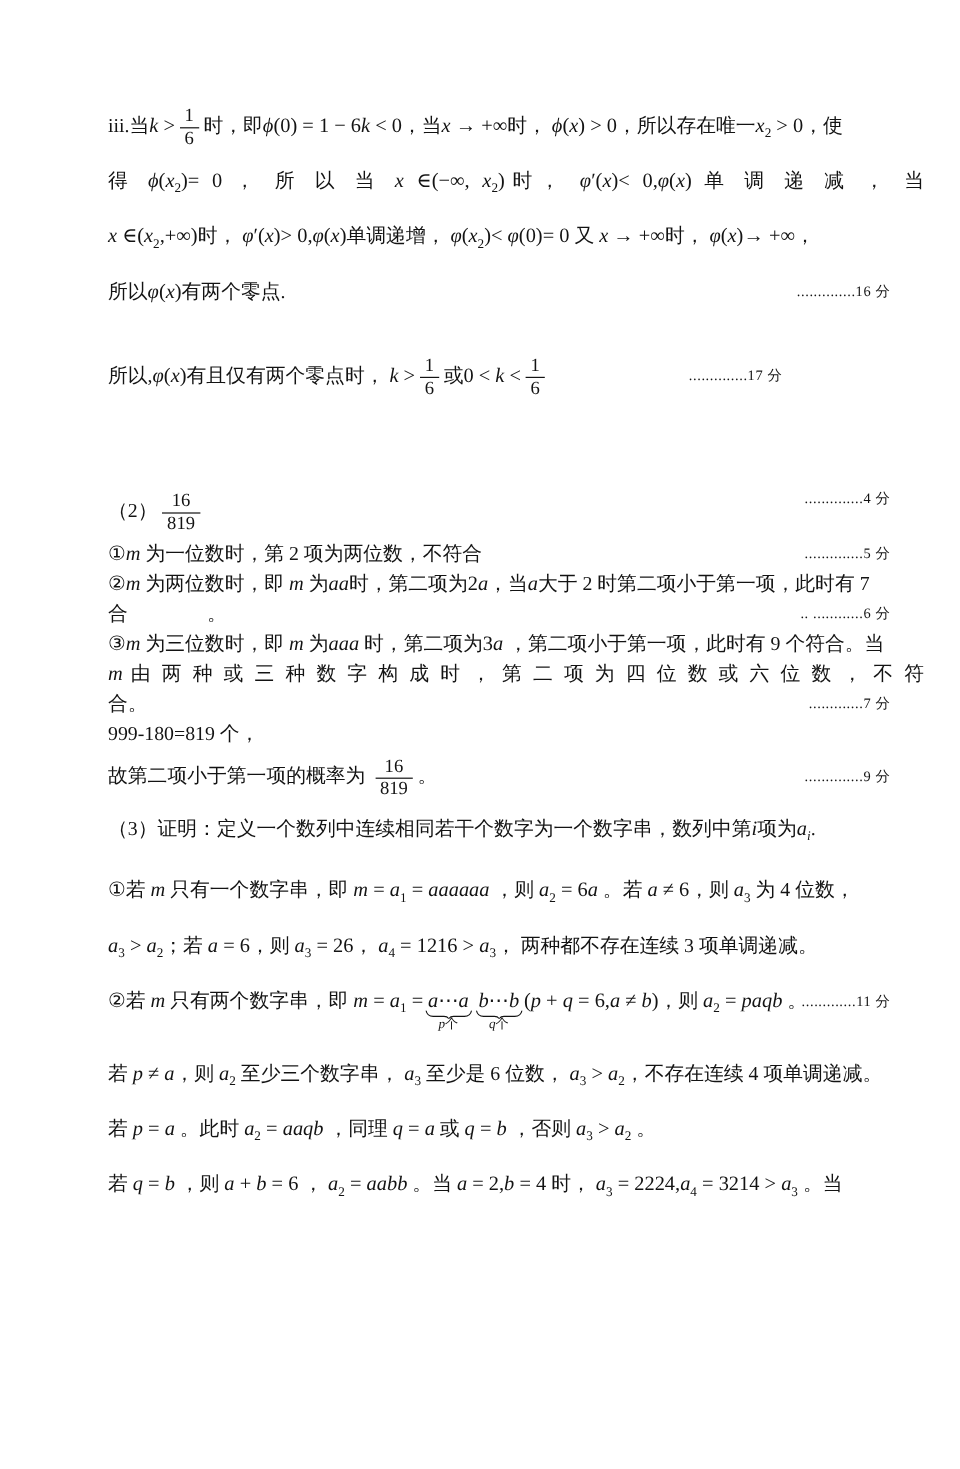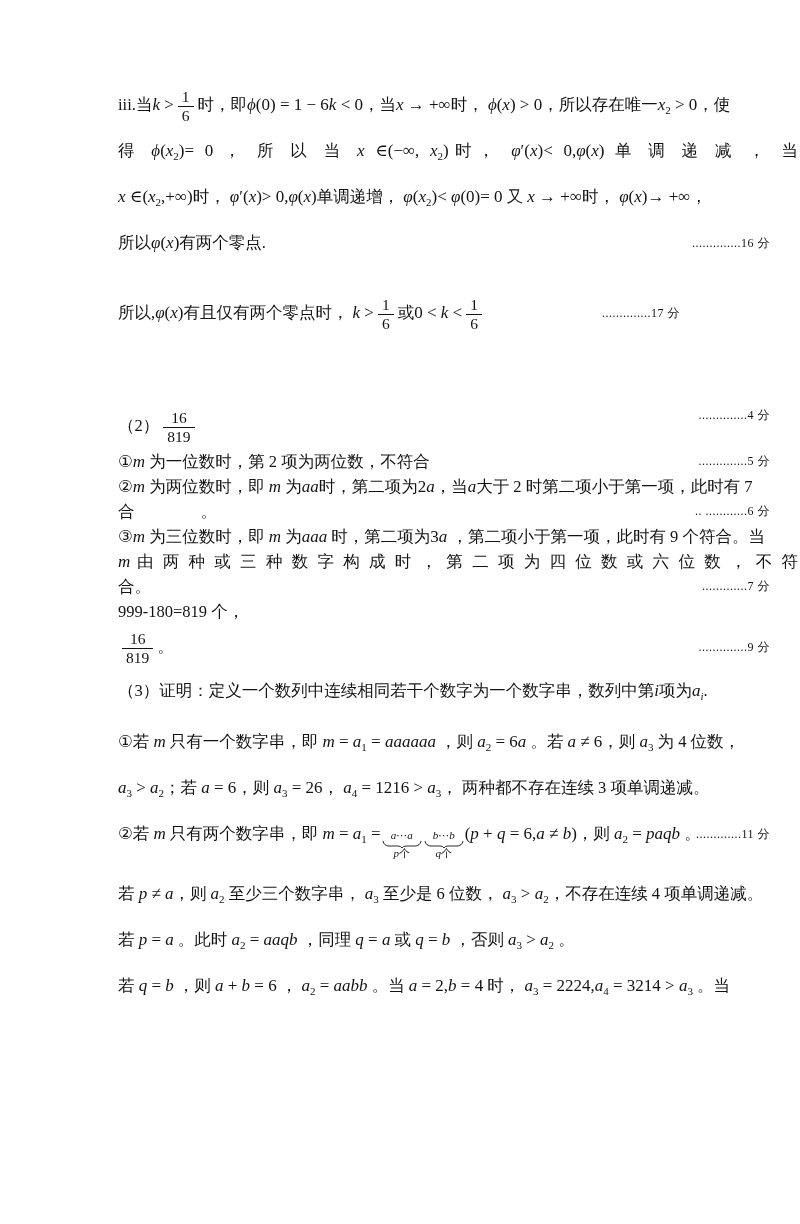--- a/index.html
+++ b/index.html
@@ -1,37 +1,37 @@
 <!DOCTYPE html>
 <html><head>
 <meta charset="utf-8">
 <style>
   html,body{margin:0;padding:0;background:#ffffff;}
   body{width:800px;min-height:1224px;color:#131313;
        font-family:"Liberation Serif","DejaVu Serif","DejaVu Sans",serif;}
-  #doc{width:680px;padding:82px 0 0 90px;margin-left:28px;}
+  #doc{width:680px;padding:82px 0 0 90px;}
   .line{font-size:16.5px;white-space:nowrap;}
   .wide{line-height:46px;}
   .tight{line-height:25px;}
   .fracline{line-height:46px;}
   .just{text-align:justify;text-align-last:justify;white-space:normal;}
   .mt24{margin-top:24px}.mt67{margin-top:67px}.mt8{margin-top:8px}
   .mt16{margin-top:16px}.mt12{margin-top:12px}
   .m{font-size:17px;}
   .m i, .ub-t i, .ub-l i{font-style:italic;}
   sub{font-size:11px;line-height:0;}
   .frac{display:inline-block;vertical-align:middle;text-align:center;
         line-height:1.15;font-size:15.5px;margin:0 4px;}
   .frac .num{display:block;padding:0 4px;}
   .frac .den{display:block;border-top:1px solid #131313;padding:0 4px;}
   .score{float:right;padding-right:28px;font-size:12px;letter-spacing:0.5px;}
   .score-in{padding-right:118px;}
   .ub{display:inline-flex;flex-direction:column;align-items:center;
       margin:0 1px;line-height:1.05;vertical-align:baseline;}
-  .ub-t{font-size:11px;}
+  .ub-t{font-size:17px;}
   .ub-svg{margin-top:-1px;display:block;}
   .ub-l{font-size:11px;}
 </style>
 </head>
 <body>
 
 <main id="doc">
   <div>
       <div class="line wide"><span class="t">iii.当</span><span class="m"><i>k</i> &gt;</span><span class="frac"><span class="num">1</span><span class="den">6</span></span><span class="t">时，即</span><span class="m"><i>ϕ</i>(0) = 1 − 6<i>k</i> &lt; 0</span><span class="t">，当</span><span class="m"><i>x</i> → +∞</span><span class="t">时， </span><span class="m"><i>ϕ</i>(<i>x</i>) &gt; 0</span><span class="t">，所以存在唯一</span><span class="m"><i>x</i><sub>2</sub> &gt; 0</span><span class="t">，使</span></div>
       <div class="line wide just"><span class="t">得 </span><span class="m"><i>ϕ</i>(<i>x</i><sub>2</sub>)= 0</span><span class="t"> ， 所 以 当 </span><span class="m"><i>x</i> ∈(−∞, <i>x</i><sub>2</sub>)</span><span class="t">时， </span><span class="m"><i>φ</i>′(<i>x</i>)&lt; 0,<i>φ</i>(<i>x</i>)</span><span class="t"> 单 调 递 减 ， 当</span></div>
@@ -40,21 +40,21 @@
       <div class="line fracline mt24"><span class="score score-in">..............17 分</span><span class="t">所以,</span><span class="m"><i>φ</i>(<i>x</i>)</span><span class="t">有且仅有两个零点时， </span><span class="m"><i>k</i> &gt;</span><span class="frac"><span class="num">1</span><span class="den">6</span></span><span class="t">或</span><span class="m">0 &lt; <i>k</i> &lt;</span><span class="frac"><span class="num">1</span><span class="den">6</span></span></div>
       <div class="line tight mt67"><span class="score">..............4 分</span></div>
       <div class="line fracline"><span class="t">（2）</span><span class="frac"><span class="num">16</span><span class="den">819</span></span></div>
       <div class="line tight"><span class="score">..............5 分</span><span class="t">①</span><span class="m"><i>m</i></span><span class="t"> 为一位数时，第 2 项为两位数，不符合</span></div>
       <div class="line tight"><span class="t">②</span><span class="m"><i>m</i></span><span class="t"> 为两位数时，即 </span><span class="m"><i>m</i></span><span class="t"> 为</span><span class="m"><i>a</i><i>a</i></span><span class="t">时，第二项为</span><span class="m">2<i>a</i></span><span class="t">，当</span><span class="m"><i>a</i></span><span class="t">大于 2 时第二项小于第一项，此时有 7</span></div>
       <div class="line tight"><span class="score">.. ............6 分</span><span class="t">合　　　　。</span></div>
       <div class="line tight"><span class="t">③</span><span class="m"><i>m</i></span><span class="t"> 为三位数时，即 </span><span class="m"><i>m</i></span><span class="t"> 为</span><span class="m"><i>a</i><i>a</i><i>a</i></span><span class="t"> 时，第二项为</span><span class="m">3<i>a</i></span><span class="t"> ，第二项小于第一项，此时有 9 个符合。当</span></div>
       <div class="line tight just"><span class="m"><i>m</i></span><span class="t"> 由 两 种 或 三 种 数 字 构 成 时 ， 第 二 项 为 四 位 数 或 六 位 数 ， 不 符</span></div>
       <div class="line tight"><span class="score">.............7 分</span><span class="t">合。</span></div>
       <div class="line tight"><span class="t">999-180=819 个，</span></div>
-      <div class="line fracline"><span class="score">..............9 分</span><span class="frac"><span class="num">16</span><span class="den">819</span></span><span class="t">。</span></div>
+      <div class="line fracline"><span class="score">..............9 分</span><span class="t">故第二项小于第一项的概率为 </span><span class="frac"><span class="num">16</span><span class="den">819</span></span><span class="t">。</span></div>
       <div class="line tight mt8"><span class="t">（3）证明：定义一个数列中连续相同若干个数字为一个数字串，数列中第</span><span class="m"><i>i</i></span><span class="t">项为</span><span class="m"><i>a</i><sub><i>i</i></sub></span><span class="t">.</span></div>
       <div class="line wide mt16"><span class="t">①若 </span><span class="m"><i>m</i></span><span class="t"> 只有一个数字串，即 </span><span class="m"><i>m</i> = <i>a</i><sub>1</sub> = <i>a</i><i>a</i><i>a</i><i>a</i><i>a</i><i>a</i></span><span class="t"> ，则 </span><span class="m"><i>a</i><sub>2</sub> = 6<i>a</i></span><span class="t"> 。若 </span><span class="m"><i>a</i> ≠ 6</span><span class="t">，则 </span><span class="m"><i>a</i><sub>3</sub></span><span class="t"> 为 4 位数，</span></div>
       <div class="line wide"><span class="m"><i>a</i><sub>3</sub> &gt; <i>a</i><sub>2</sub></span><span class="t">；若 </span><span class="m"><i>a</i> = 6</span><span class="t">，则 </span><span class="m"><i>a</i><sub>3</sub> = 26</span><span class="t">， </span><span class="m"><i>a</i><sub>4</sub> = 1216 &gt; <i>a</i><sub>3</sub></span><span class="t">， 两种都不存在连续 3 项单调递减。</span></div>
       <div class="line wide">
         <span class="score">.............11 分</span>
       </div>
       <div class="line wide"><span class="t">②若 </span><span class="m"><i>m</i></span><span class="t"> 只有两个数字串，即 </span><span class="m"><i>m</i> = <i>a</i><sub>1</sub> =</span><span class="ub">
           <span class="ub-t"><i>a</i>⋯<i>a</i></span>
           <svg class="ub-svg" width="40" height="7" viewBox="0 0 40 7">
             <path d="M1 0 Q2 5 7 5 L16 5 Q19 5 20 7 Q21 5 24 5 L33 5 Q38 5 39 0" fill="none" stroke="#131313" stroke-width="0.9"></path>

